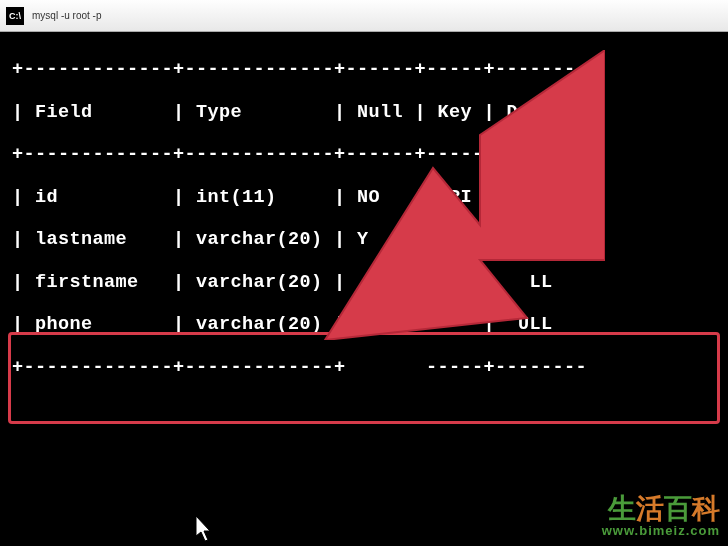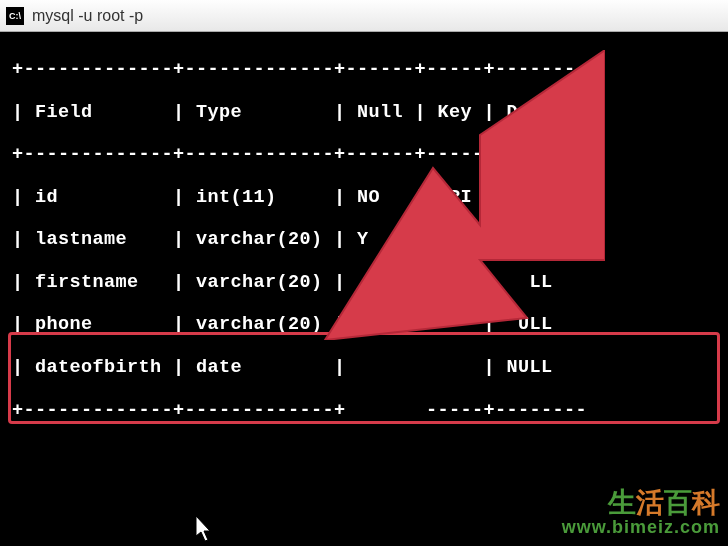--- a/index.html
+++ b/index.html
@@ -27,21 +27,21 @@
       font-size: 9px;
       font-weight: bold;
       display: flex;
       align-items: center;
       justify-content: center;
       margin-right: 8px;
       font-family: Arial, sans-serif;
     }
     .titlebar-text {
       font-family: 'Segoe UI', Tahoma, sans-serif;
-      font-size: 16px;
+      font-size: 10px;
       color: #333;
     }
     .terminal {
       background: #000;
       color: #fff;
       font-size: 18.5px;
       font-weight: bold;
       line-height: 1.15;
       padding: 6px 0 0 12px;
       height: calc(100% - 32px);
@@ -90,21 +90,21 @@
       font-weight: bold;
       line-height: 1;
       margin-top: 30px;
     }
     .watermark-main .char1 { color: #4a9b3a; }
     .watermark-main .char2 { color: #d67a2a; }
     .watermark-main .char3 { color: #4a9b3a; }
     .watermark-main .char4 { color: #d67a2a; }
     .watermark-url {
       font-family: Arial, sans-serif;
-      font-size: 18px;
+      font-size: 13px;
       font-weight: bold;
       color: #4a9b3a;
       letter-spacing: 1px;
     }
   </style>
 </head>
 <body>
 
 <div class="titlebar">
   <div class="titlebar-icon">C:\</div>
@@ -112,21 +112,20 @@
 </div>
 
 <div class="terminal">
 <span class="terminal-line">+-------------+-------------+------+-----+--------</span>
 <span class="terminal-line">| Field       | Type        | Null | Key | Default</span>
 <span class="terminal-line">+-------------+-------------+------+-----+--------</span>
 <span class="terminal-line">| id          | int(11)     | NO   | PRI | NULL   </span>
 <span class="terminal-line">| lastname    | varchar(20) | Y          |   LL   </span>
 <span class="terminal-line">| firstname   | varchar(20) |            |   LL   </span>
 <span class="terminal-line">| phone       | varchar(20) |            |  ULL   </span>
-<span class="terminal-line">| dateofbirth | date        |            | NULL   </span>
 <span class="terminal-line">+-------------+-------------+       -----+--------</span>
 <span class="terminal-line"></span>
 
 
 <span class="terminal-line"></span>
 
 
 
 
 

